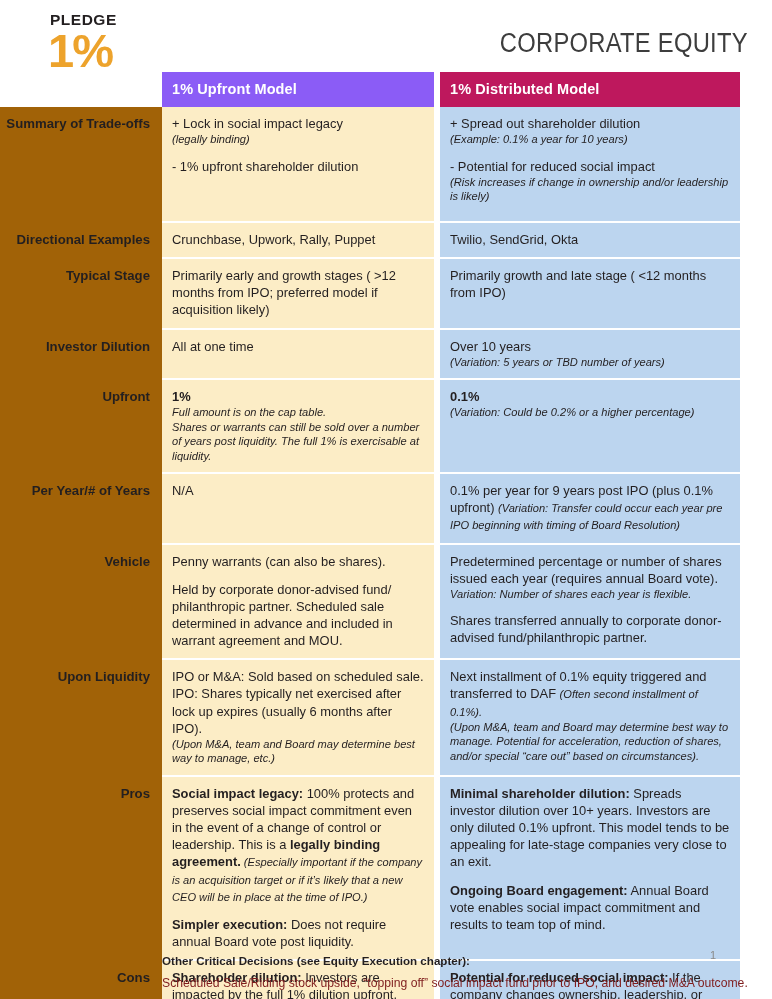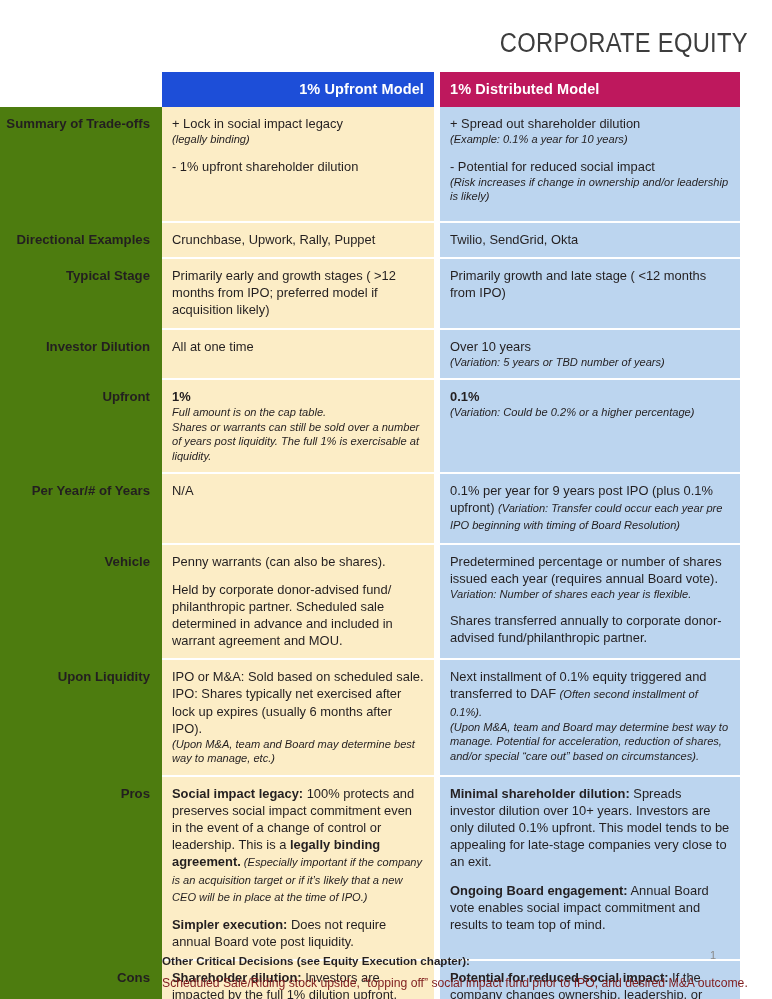--- a/index.html
+++ b/index.html
@@ -77,32 +77,32 @@
   th, td { vertical-align: top; padding: 0; }
 
   .hdr-cell {
     color: #ffffff;
     font-weight: bold;
     font-size: 14.5px;
     padding: 9px 10px 10px 10px;
     text-align: left;
     letter-spacing: 0.1px;
   }
-  .hdr-a { background: #1d4ed8; text-align: right; }
+  .hdr-a { background: #8b5cf6; }
   .hdr-b { background: #be185d; }
   .hdr-blank { background: #ffffff; }
 
   .row-label {
     text-align: right;
     font-weight: bold;
     font-size: 13.2px;
     color: #231f20;
     padding: 9px 12px 4px 6px;
     line-height: 1.22;
-    background: #4d7c0f;
+    background: #a16207;
   }
   .cell {
     font-size: 12.9px;
     line-height: 1.33;
     padding: 8px 10px 9px 10px;
     border-bottom: 2px solid #ffffff;
   }
   .cell-a { background: #fcedc6; }
   .cell-b { background: #bcd5ef; }
   .gap { background: #ffffff; }
@@ -146,20 +146,24 @@
     right: 56px;
     bottom: 38px;
     font-size: 11px;
     color: #8a8a8a;
   }
 </style>
 </head>
 <body>
 
 <div class="page-header">
+  <div class="logo">
+    <div class="logo-pledge">PLEDGE</div>
+    <div class="logo-one">1%</div>
+  </div>
   <div class="doc-title">CORPORATE EQUITY</div>
 </div>
 
 <table class="compare-table">
   <colgroup>
     <col class="c-label">
       <col class="c-a">
       <col class="c-gap">
       <col class="c-b">
       <col class="c-pad">

